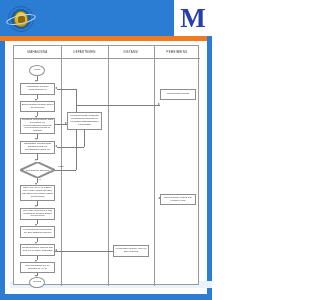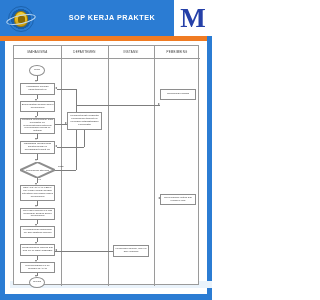--- a/index.html
+++ b/index.html
@@ -171,21 +171,20 @@
 <body>
 
 <div id="page">
 
   <div class="header">
     <div class="logo-wrap">
       <div class="logo-circle"></div>
       <div class="logo-inner"></div>
       <div class="logo-ring"></div>
     </div>
-    <div class="header-title">SOP KERJA PRAKTEK</div>
     <div class="m-badge">
       <span class="m-badge-letter">M</span>
     </div>
   </div>
   <div class="orange-bar"></div>
 
   <div class="frame-left"></div>
   <div class="frame-right"></div>
   <div class="frame-bottom"></div>
 

